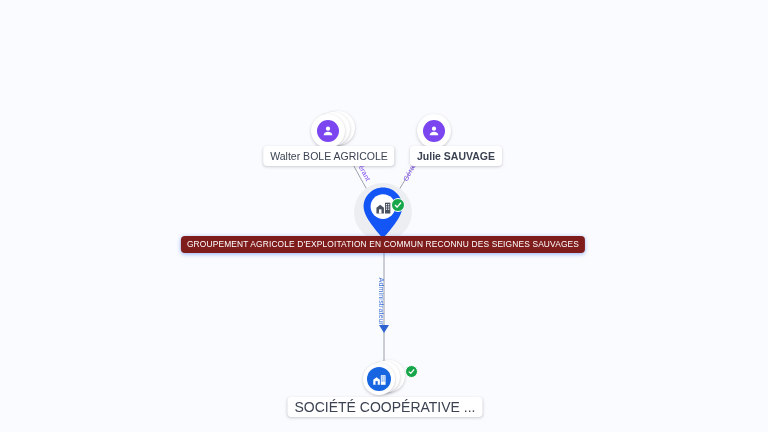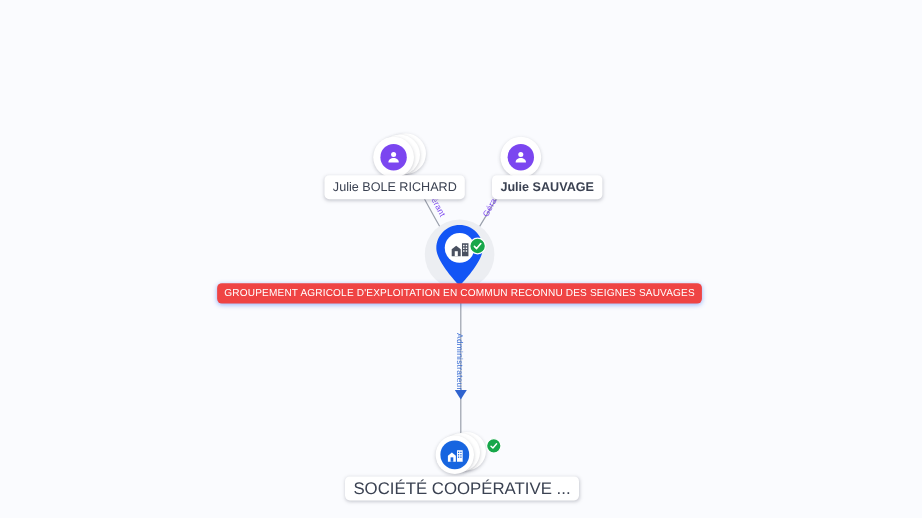--- a/index.html
+++ b/index.html
@@ -73,21 +73,21 @@
     border-radius: 4px;
     box-shadow: 0 1px 3px rgba(60,64,80,.26);
     color: #3b4252;
     font-size: 10.5px;
     line-height: 14px;
     padding: 3px 7px;
     white-space: nowrap;
     z-index: 20;
   }
   .node-label.selected {
-    background: #ef4444;
+    background: #7f1d1d;
     color: #ffffff;
     font-size: 8.4px;
     line-height: 11px;
     padding: 3px 6px;
     letter-spacing: .15px;
     box-shadow: 0 1px 4px rgba(19,85,245,.45);
     z-index: 30;
   }
   .node-label.small {
     font-size: 14px;
@@ -195,21 +195,21 @@
       <div class="person-circle main" style="left:0px; top:3px;">
         <div class="person-avatar">
           <svg width="14" height="14" viewBox="0 0 24 24" fill="#ffffff">
             <circle cx="12" cy="8" r="3.6"></circle>
             <path d="M4.6 19.4c0-3.9 3.3-6.2 7.4-6.2s7.4 2.3 7.4 6.2z"></path>
           </svg>
         </div>
       </div>
     </div>
   </div>
-  <div class="node-label" style="left:329px; top:146px;">Julie BOLE RICHARD</div>
+  <div class="node-label" style="left:329px; top:146px;">Walter BOLE AGRICOLE</div>
   <div class="edge-label gerant" style="left:352px; top:167px; transform:rotate(62deg);">Gérant</div>
 
   <div class="node" style="left:434px; top:131px;">
     <div class="node-stack" style="width:34px;height:34px;">
       <div class="person-circle main" style="left:0px; top:0px;">
         <div class="person-avatar">
           <svg width="14" height="14" viewBox="0 0 24 24" fill="#ffffff">
             <circle cx="12" cy="8" r="3.6"></circle>
             <path d="M4.6 19.4c0-3.9 3.3-6.2 7.4-6.2s7.4 2.3 7.4 6.2z"></path>
           </svg>

